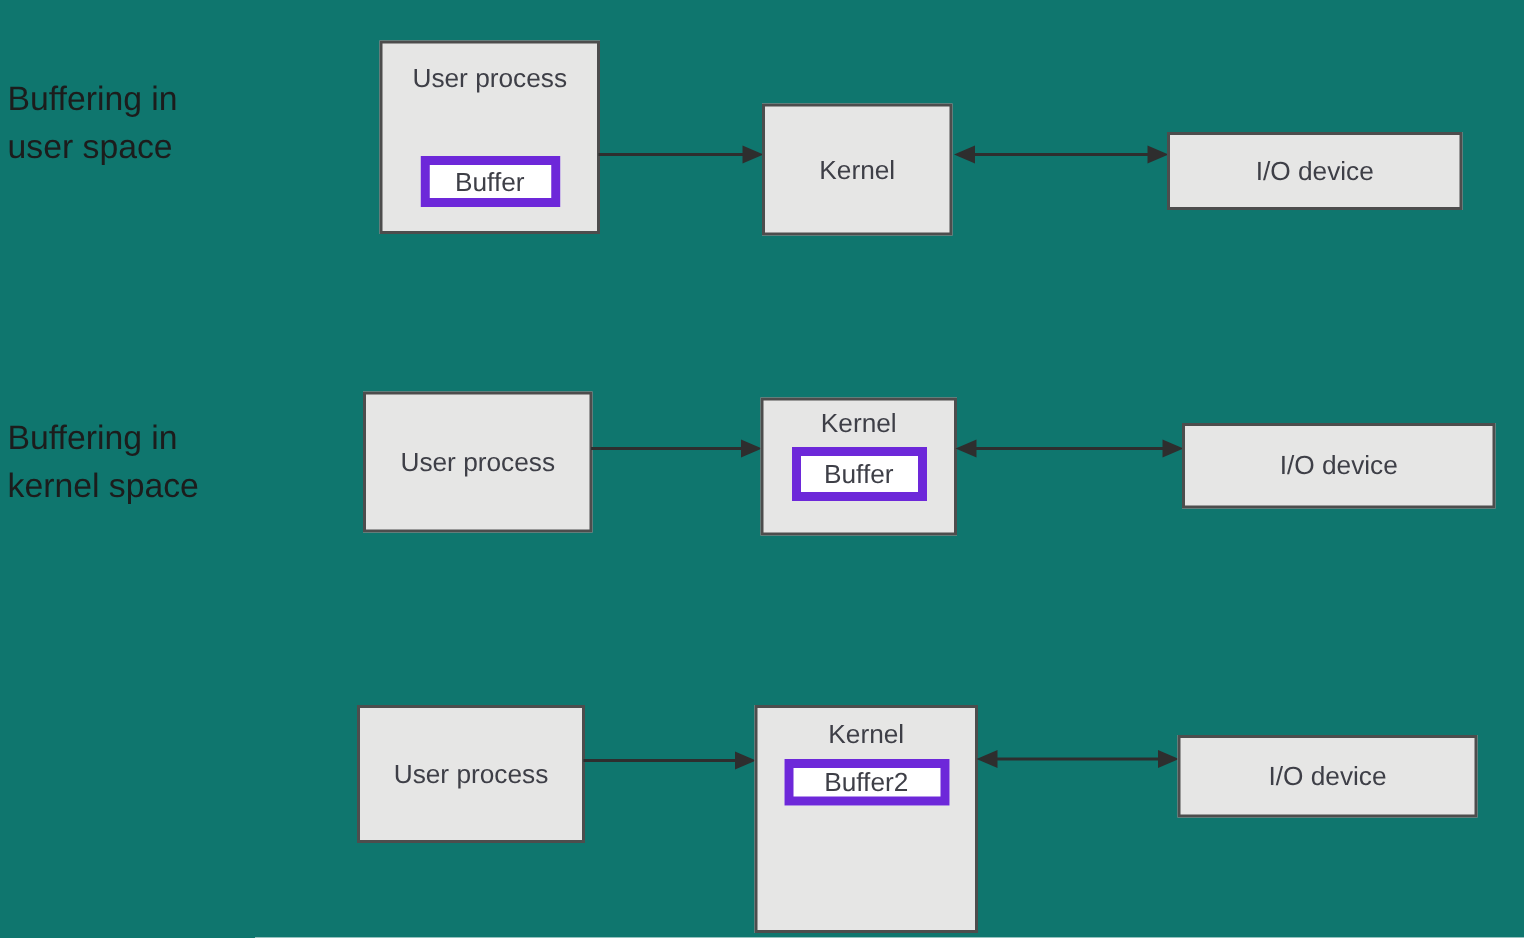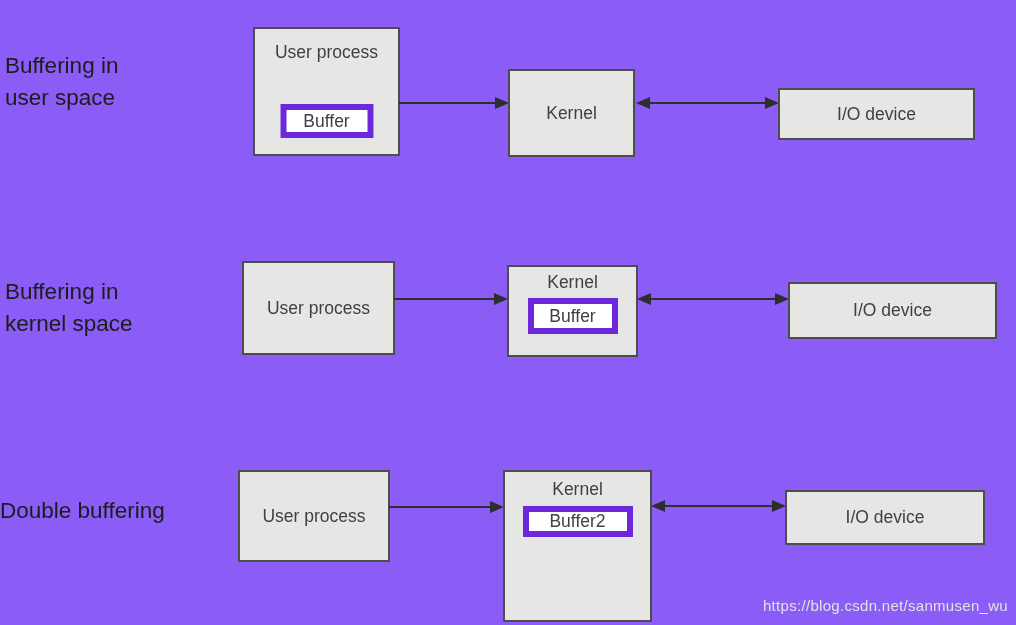--- a/index.html
+++ b/index.html
@@ -4,21 +4,21 @@
 <style>
   html, body {
     margin: 0;
     padding: 0;
     background: #ffffff;
   }
   .stage {
     position: relative;
     width: 1016px;
     height: 625px;
-    background: #8b5cf6;
+    background: #0f766e;
     overflow: hidden;
     font-family: "Liberation Sans", "DejaVu Sans", sans-serif;
   }
   .side-label {
     position: absolute;
     color: #1c1c1c;
     font-size: 22.5px;
     line-height: 32px;
     white-space: pre-line;
   }
@@ -165,21 +165,20 @@
   <div class="arrow double" id="a4">
     <div class="line"></div>
     <div class="head left"></div>
     <div class="head right"></div>
   </div>
 
   <div class="box center" id="r2-io">
     <span>I/O device</span>
   </div>
 
-  <div class="side-label" id="label-r3">Double buffering</div>
 
   <div class="box center" id="r3-up">
     <span>User process</span>
   </div>
 
   <div class="arrow single" id="a5">
     <div class="line"></div>
     <div class="head right"></div>
   </div>
 
@@ -191,15 +190,14 @@
   <div class="arrow double" id="a6">
     <div class="line"></div>
     <div class="head left"></div>
     <div class="head right"></div>
   </div>
 
   <div class="box center" id="r3-io">
     <span>I/O device</span>
   </div>
 
-  <div class="watermark">https://blog.csdn.net/sanmusen_wu</div>
 
 </div>
 
 </body></html>

